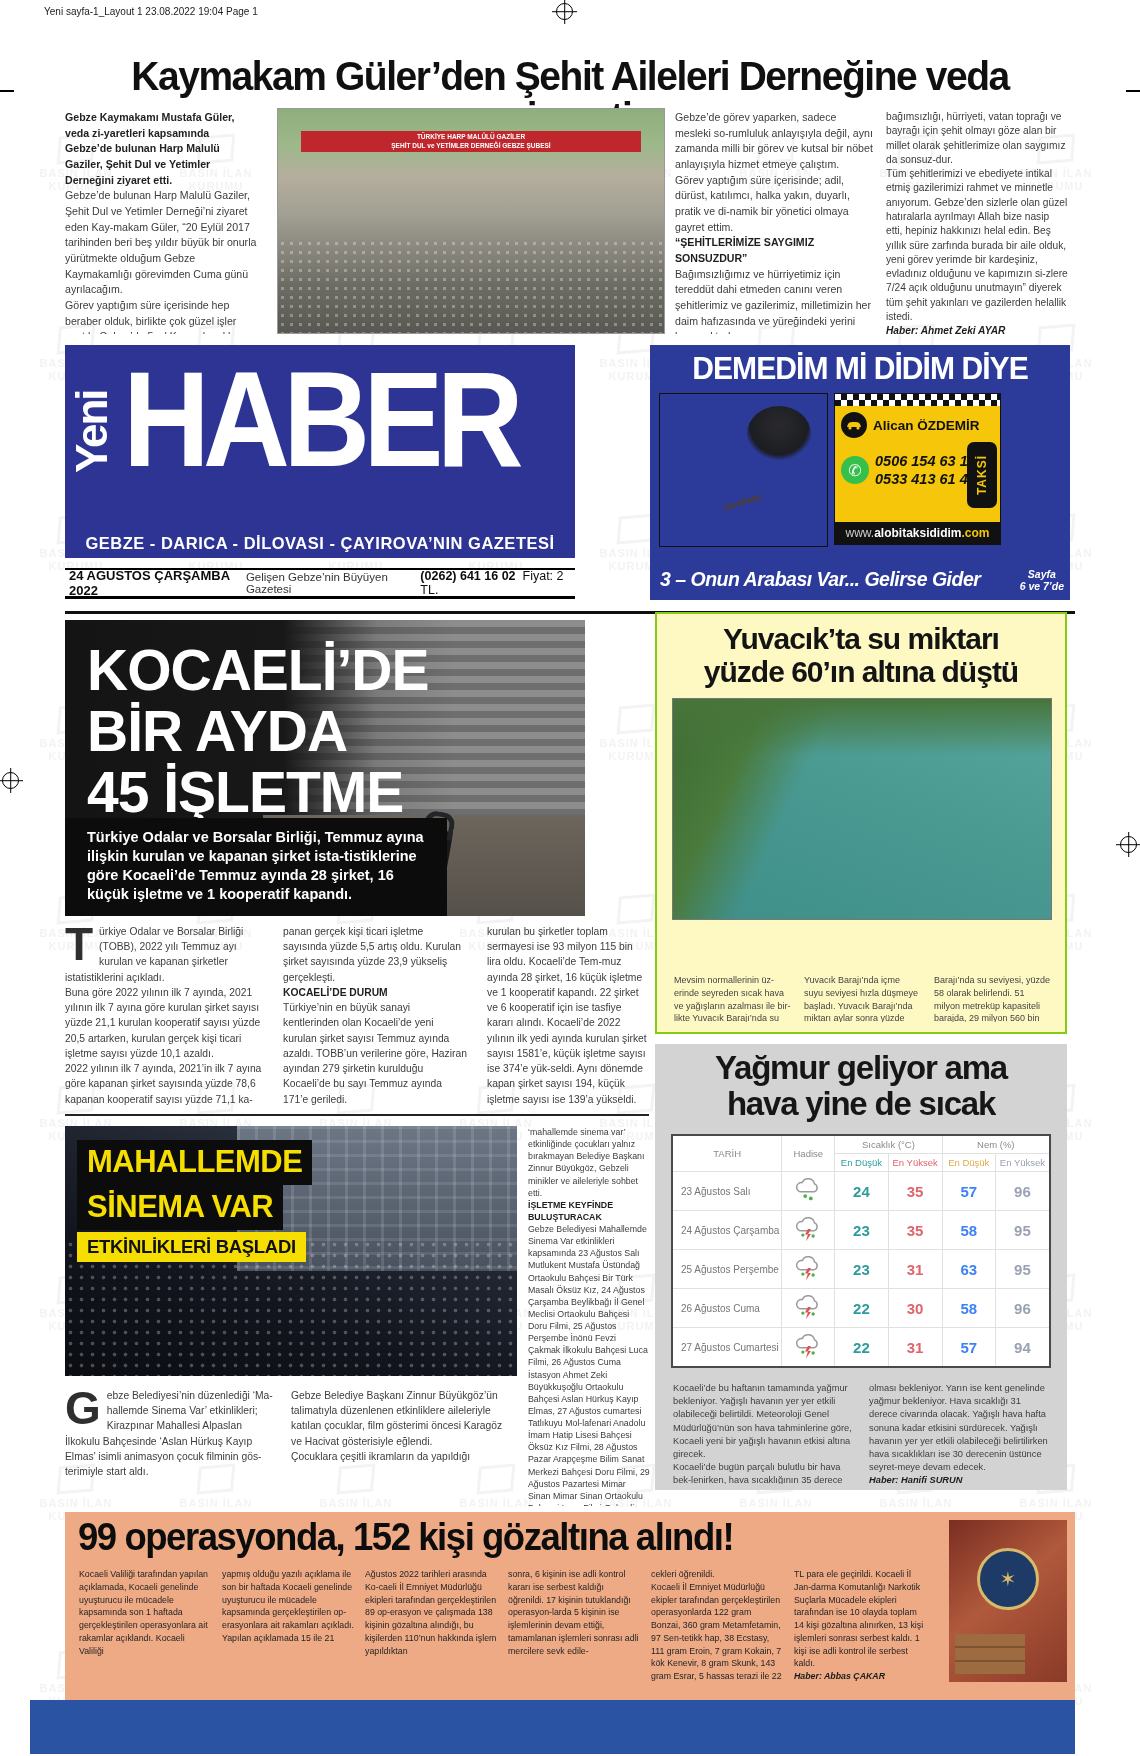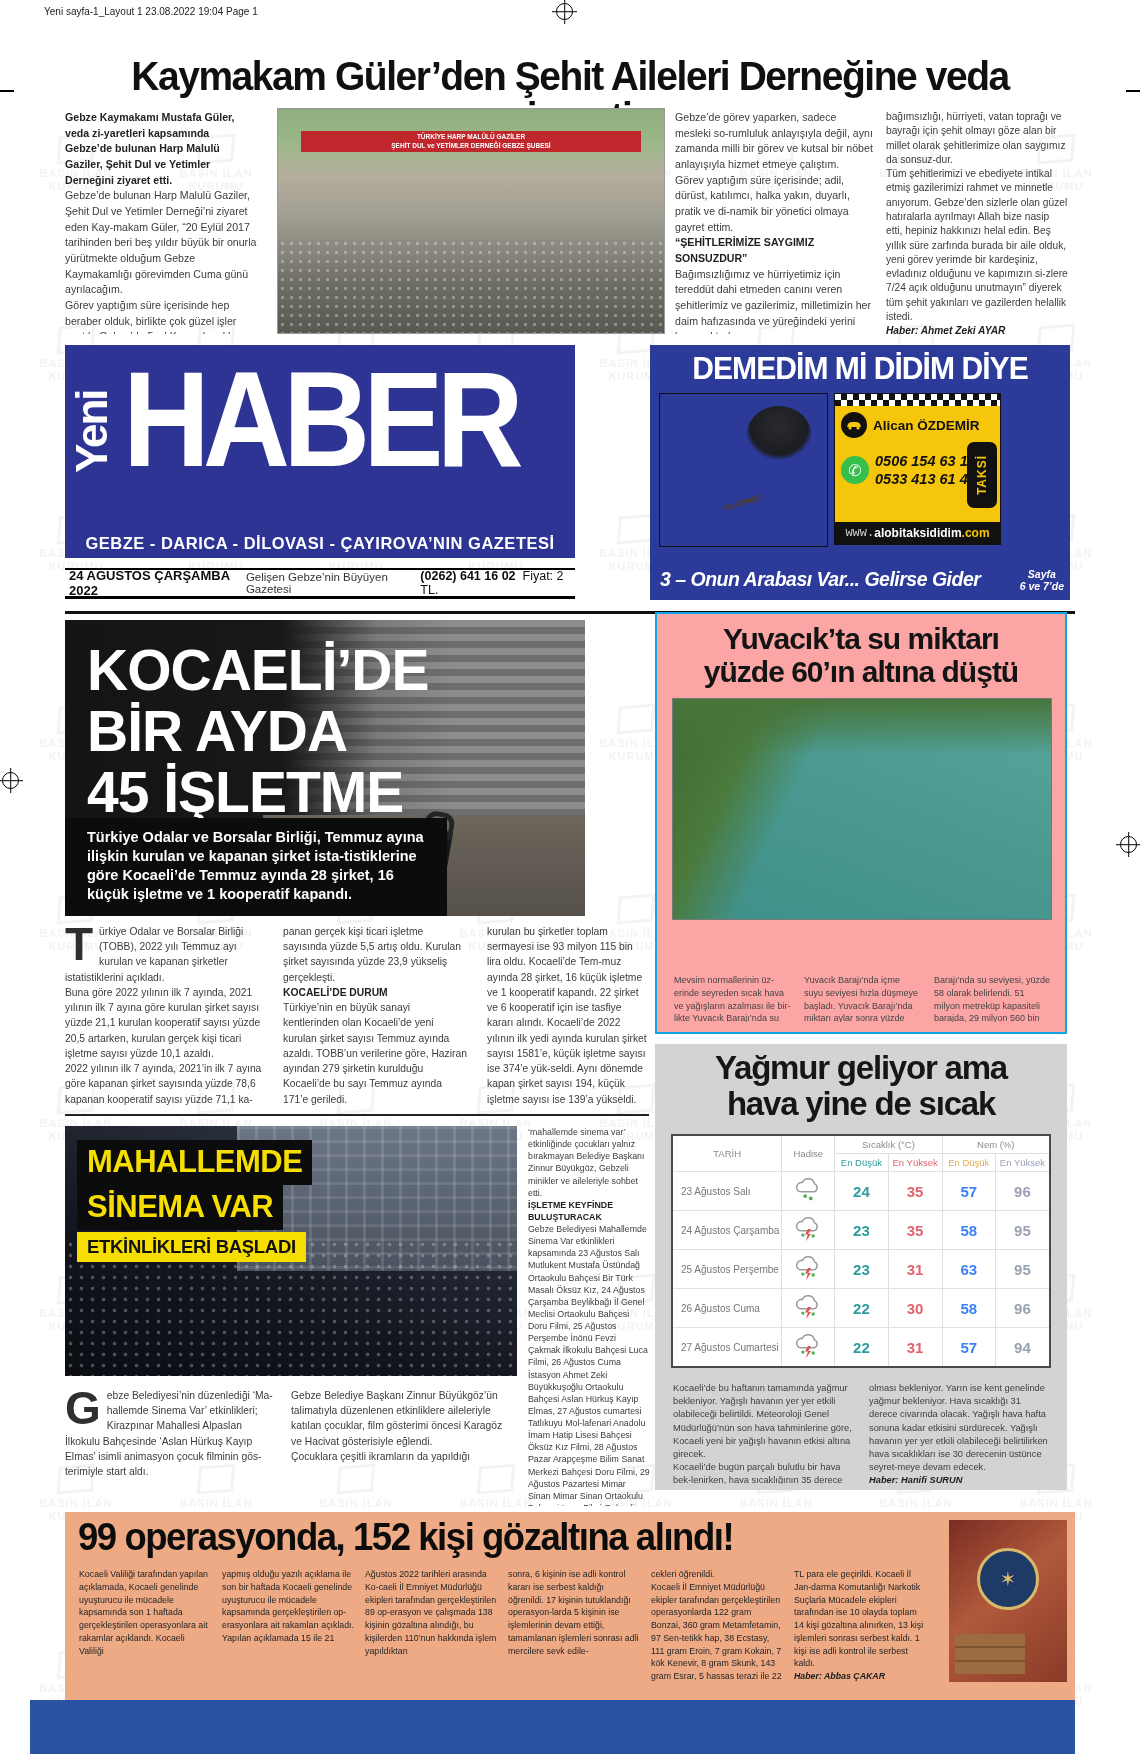--- a/index.html
+++ b/index.html
@@ -61,42 +61,42 @@
   .alican-row1{position:absolute;left:6px;top:18px;display:flex;align-items:center;gap:6px;}
   .taxi-icon{width:26px;height:26px;border-radius:50%;background:#111;display:flex;align-items:center;justify-content:center;}
   .alican-name{font-size:13.5px;font-weight:900;color:#111;}
   .alican-phones{position:absolute;left:6px;top:58px;display:flex;align-items:center;gap:6px;}
   .wa-icon{width:28px;height:28px;border-radius:50%;background:#35c04b;color:#fff;display:flex;align-items:center;justify-content:center;font-size:16px;}
   .phones div{font-size:14.5px;font-weight:900;font-style:italic;color:#111;line-height:1.25;}
   .taksi-badge{position:absolute;right:3px;top:48px;width:30px;height:66px;background:#111;border-radius:7px;
      display:flex;align-items:center;justify-content:center;}
   .taksi-badge span{writing-mode:vertical-rl;transform:rotate(180deg);color:#f5c60a;font-weight:900;font-size:12px;letter-spacing:1px;}
   .alican-web{position:absolute;left:0;bottom:0;width:100%;height:22px;background:#111;display:flex;align-items:center;justify-content:center;font-size:12px;}
-  .alican-web .pre{color:#cfcfcf;font-family:Liberation Mono, monospace;} .alican-web .mid{color:#fff;font-weight:900;} .alican-web .suf{color:#f5c60a;font-weight:900;}
+  .alican-web .pre{color:#cfcfcf;} .alican-web .mid{color:#fff;font-weight:900;} .alican-web .suf{color:#f5c60a;font-weight:900;}
   .taxi-foot{position:absolute;left:10px;right:6px;bottom:8px;display:flex;align-items:center;justify-content:space-between;color:#fff;}
   .taxi-foot .t1{font-size:19.5px;font-weight:900;font-style:italic;letter-spacing:-.5px;}
   .taxi-foot .t2{font-size:10.5px;font-style:italic;font-weight:bold;text-align:center;line-height:1.15;}
   .toprule{left:65px;top:611px;width:1010px;height:2.5px;background:#101010;}
   
   .koc-photo{left:65px;top:620px;width:520px;height:296px;background:
      linear-gradient(90deg,#141414 0%,#181818 42%,rgba(20,20,20,.15) 60%,rgba(20,20,20,0) 75%),
      repeating-linear-gradient(180deg,#8d8d8d 0 7px,#6e6e6e 7px 14px);}
   .koc-concrete{position:absolute;right:0;bottom:0;width:62%;height:34%;
      background:linear-gradient(180deg,#6d665c,#55504a);}
   .padlock{position:absolute;right:26%;bottom:16%;width:34px;height:40px;background:#17181a;border-radius:5px;transform:rotate(10deg);}
   .padlock::before{content:"";position:absolute;left:4px;top:-18px;width:20px;height:22px;border:5px solid #222428;border-bottom:none;border-radius:12px 12px 0 0;}
   .koc-head{position:absolute;left:22px;top:20px;color:#fff;font-weight:900;font-size:57px;line-height:1.07;letter-spacing:-1px;}
   .koc-lead{position:absolute;left:0;bottom:0;width:382px;background:#0c0c0c;color:#fff;
      font-size:14.5px;line-height:1.32;font-weight:bold;padding:10px 14px 12px 22px;box-sizing:border-box;}
   .koc-cols{left:65px;top:924px;width:584px;height:186px;display:flex;gap:18px;}
   .koc-cols .c1{width:200px;} .koc-cols .c2{width:186px;} .koc-cols .c3{width:162px;}
   .dropcap{float:left;font-size:46px;line-height:.82;font-weight:bold;color:#2f2f2f;margin:2px 6px 0 0;}
   .koc-rule{left:65px;top:1114px;width:584px;height:2px;background:#222;}
   
-  .yuv-box{left:655px;top:612px;width:412px;height:422px;border:2px solid #0ea5e9;background:#fca5a5;box-sizing:border-box;}
+  .yuv-box{left:655px;top:612px;width:412px;height:422px;border:2px solid #84cc16;background:#fef9c3;box-sizing:border-box;}
   .yuv-head{position:absolute;left:0;top:8px;width:100%;text-align:center;font-size:30px;line-height:1.1;
      font-weight:900;color:#141414;letter-spacing:-1px;}
   .yuv-photo{position:absolute;left:15px;top:84px;width:378px;height:220px;border:1px solid #777;
      background:linear-gradient(200deg,#57a79f 0%,#4a9a92 45%,#3f8f8a 100%);}
   .yuv-forest{position:absolute;left:0;top:0;width:46%;height:100%;
      background:linear-gradient(115deg,#3e6b34 0%,#4a7a3c 34%,transparent 60%);}
   .yuv-forest2{position:absolute;right:0;top:0;width:100%;height:26%;
      background:linear-gradient(180deg,#47753a 0%,rgba(71,117,58,.5) 55%,transparent 100%);}
   .yuv-cols{position:absolute;left:17px;top:312px;width:378px;display:flex;gap:13px;height:96px;overflow:hidden;}
   .yuv-cols>div{width:117px;font-size:9px;line-height:1.42;color:#444;margin-top:48px;}

